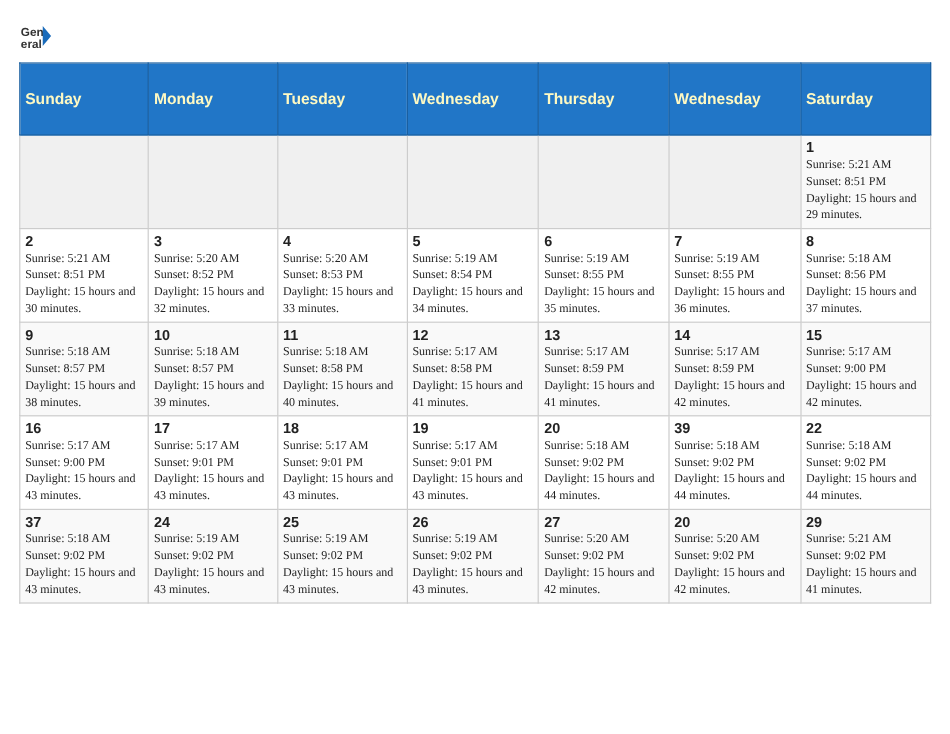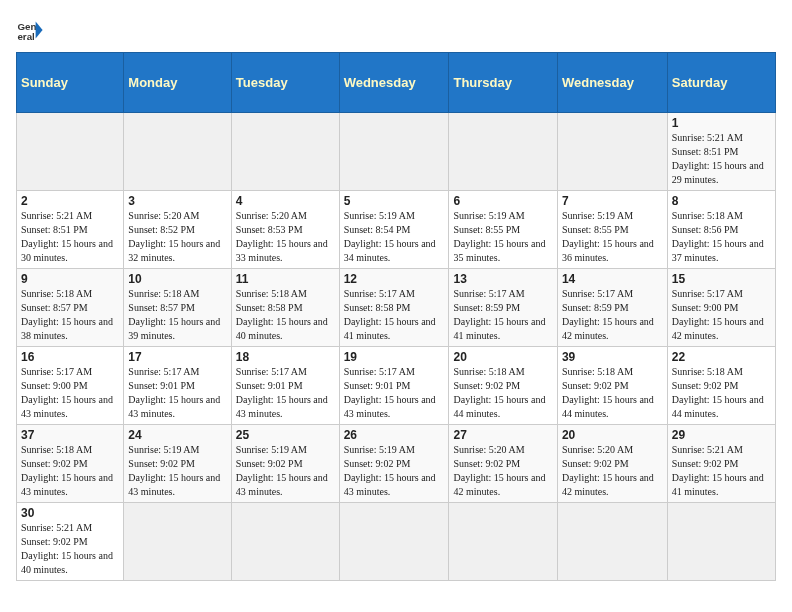--- a/index.html
+++ b/index.html
@@ -307,28 +307,14 @@
 Sunset: 9:02 PM
 Daylight: 15 hours and 42 minutes.</div>
         </td>
         <td>
           <span class="day-num">29</span>
           <div class="day-info" style="white-space: pre-line;">Sunrise: 5:21 AM
 Sunset: 9:02 PM
 Daylight: 15 hours and 41 minutes.</div>
         </td>
       </tr>
-      <tr>
-        <td>
-          <span class="day-num">30</span>
-          <div class="day-info" style="white-space: pre-line;">Sunrise: 5:21 AM
-Sunset: 9:02 PM
-Daylight: 15 hours and 40 minutes.</div>
-        </td>
-        <td class="empty-cell"></td>
-        <td class="empty-cell"></td>
-        <td class="empty-cell"></td>
-        <td class="empty-cell"></td>
-        <td class="empty-cell"></td>
-        <td class="empty-cell"></td>
-      </tr>
     </tbody>
 </table>
 
 </body></html>

